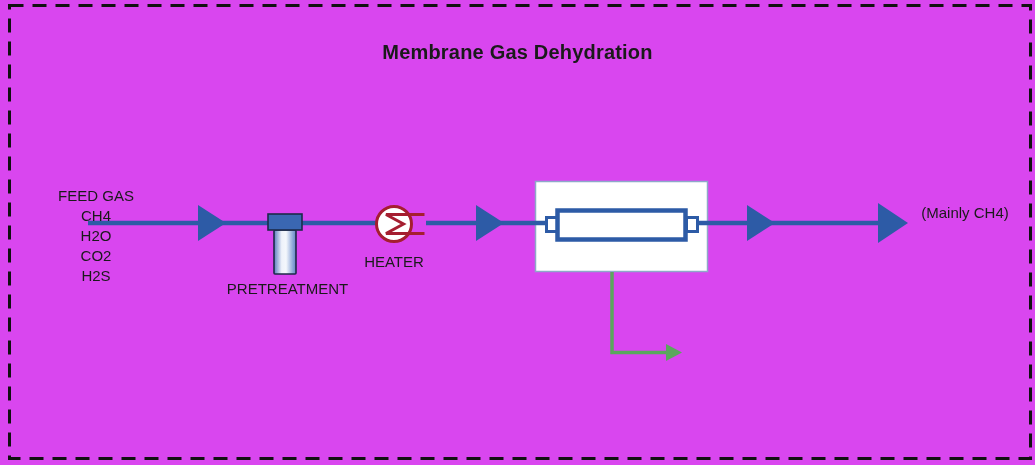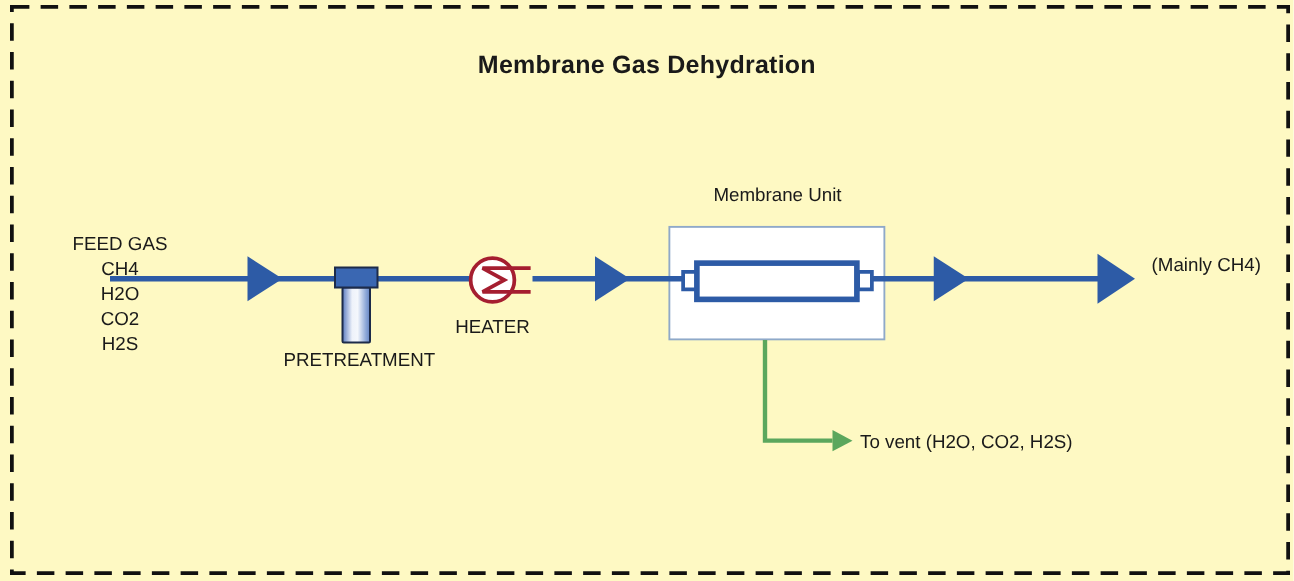--- a/index.html
+++ b/index.html
@@ -5,21 +5,21 @@
   html, body {
     margin: 0;
     padding: 0;
     background: #ffffff;
     font-family: "Liberation Sans", "DejaVu Sans", sans-serif;
   }
   #stage {
     position: relative;
     width: 1035px;
     height: 465px;
-    background: #fef9c3;
+    background: #d946ef;
     overflow: hidden;
     color: #1a1a1a;
   }
   svg { position: absolute; left: 0; top: 0; }
 
   
   .dash-border { fill: none; stroke: var(--frame_black, #111111); stroke-width: 3; stroke-dasharray: 14 9; }
   .pipe       { fill: none; stroke: var(--pipe_blue, #2d5ba6); stroke-width: 4.5; }
   .arrow      { fill: var(--pipe_blue, #2d5ba6); stroke: none; }
   .heater-ln  { fill: none; stroke: var(--heater_red, #a51e30); stroke-width: 3; }
@@ -95,21 +95,19 @@
     <div>CH4</div>
     <div>H2O</div>
     <div>CO2</div>
     <div>H2S</div>
   </div>
 
   <div id="heater-label" class="lbl">HEATER</div>
 
   <div id="pretreatment-label" class="lbl">PRETREATMENT</div>
 
-  <div id="membrane-label" class="lbl">Membrane Unit</div>
 
   <div id="product-block" class="lbl">
     <div>(Mainly CH4)</div>
   </div>
 
-  <div id="vent-label" class="lbl">To vent (H2O, CO2, H2S)</div>
 
 </div>
 
 </body></html>

